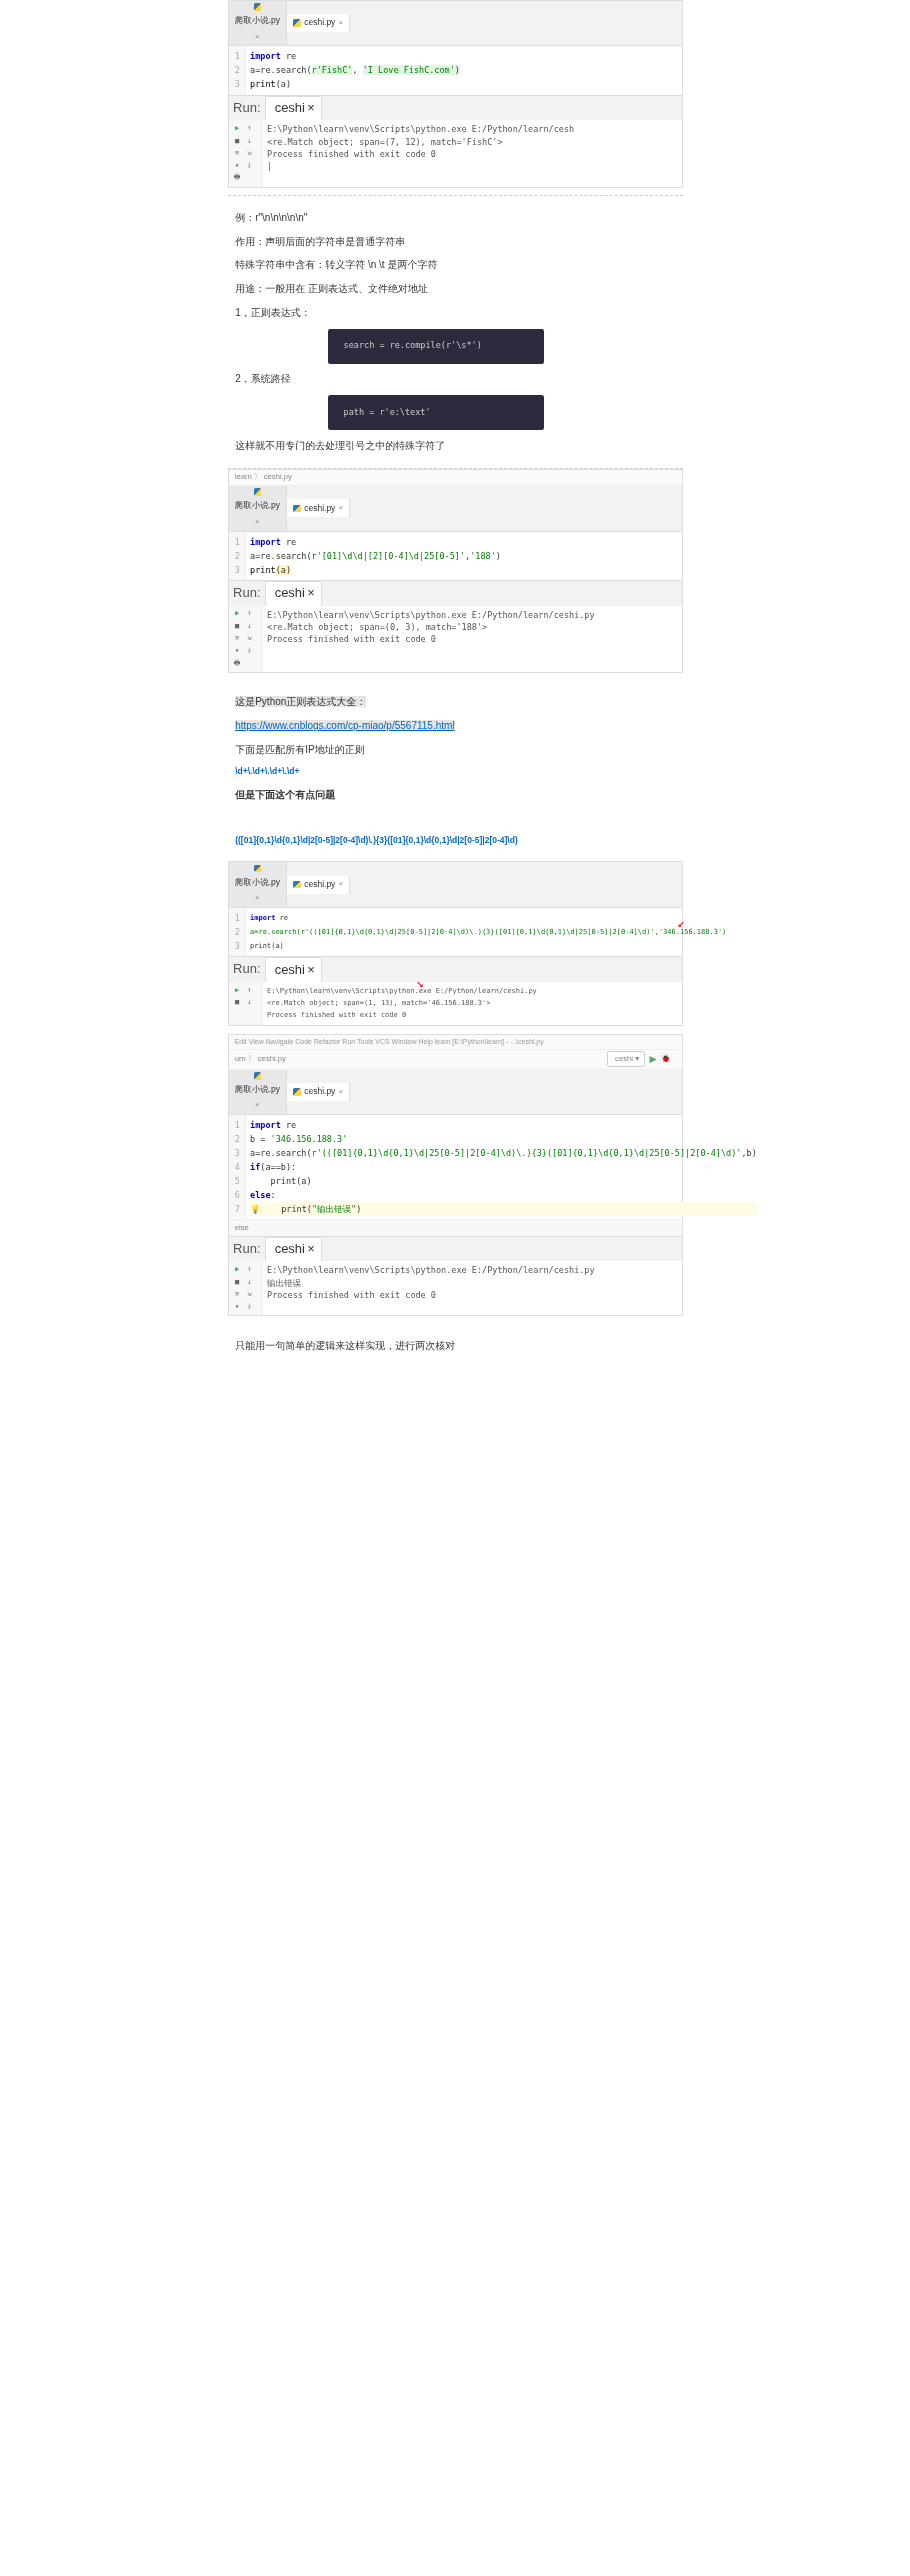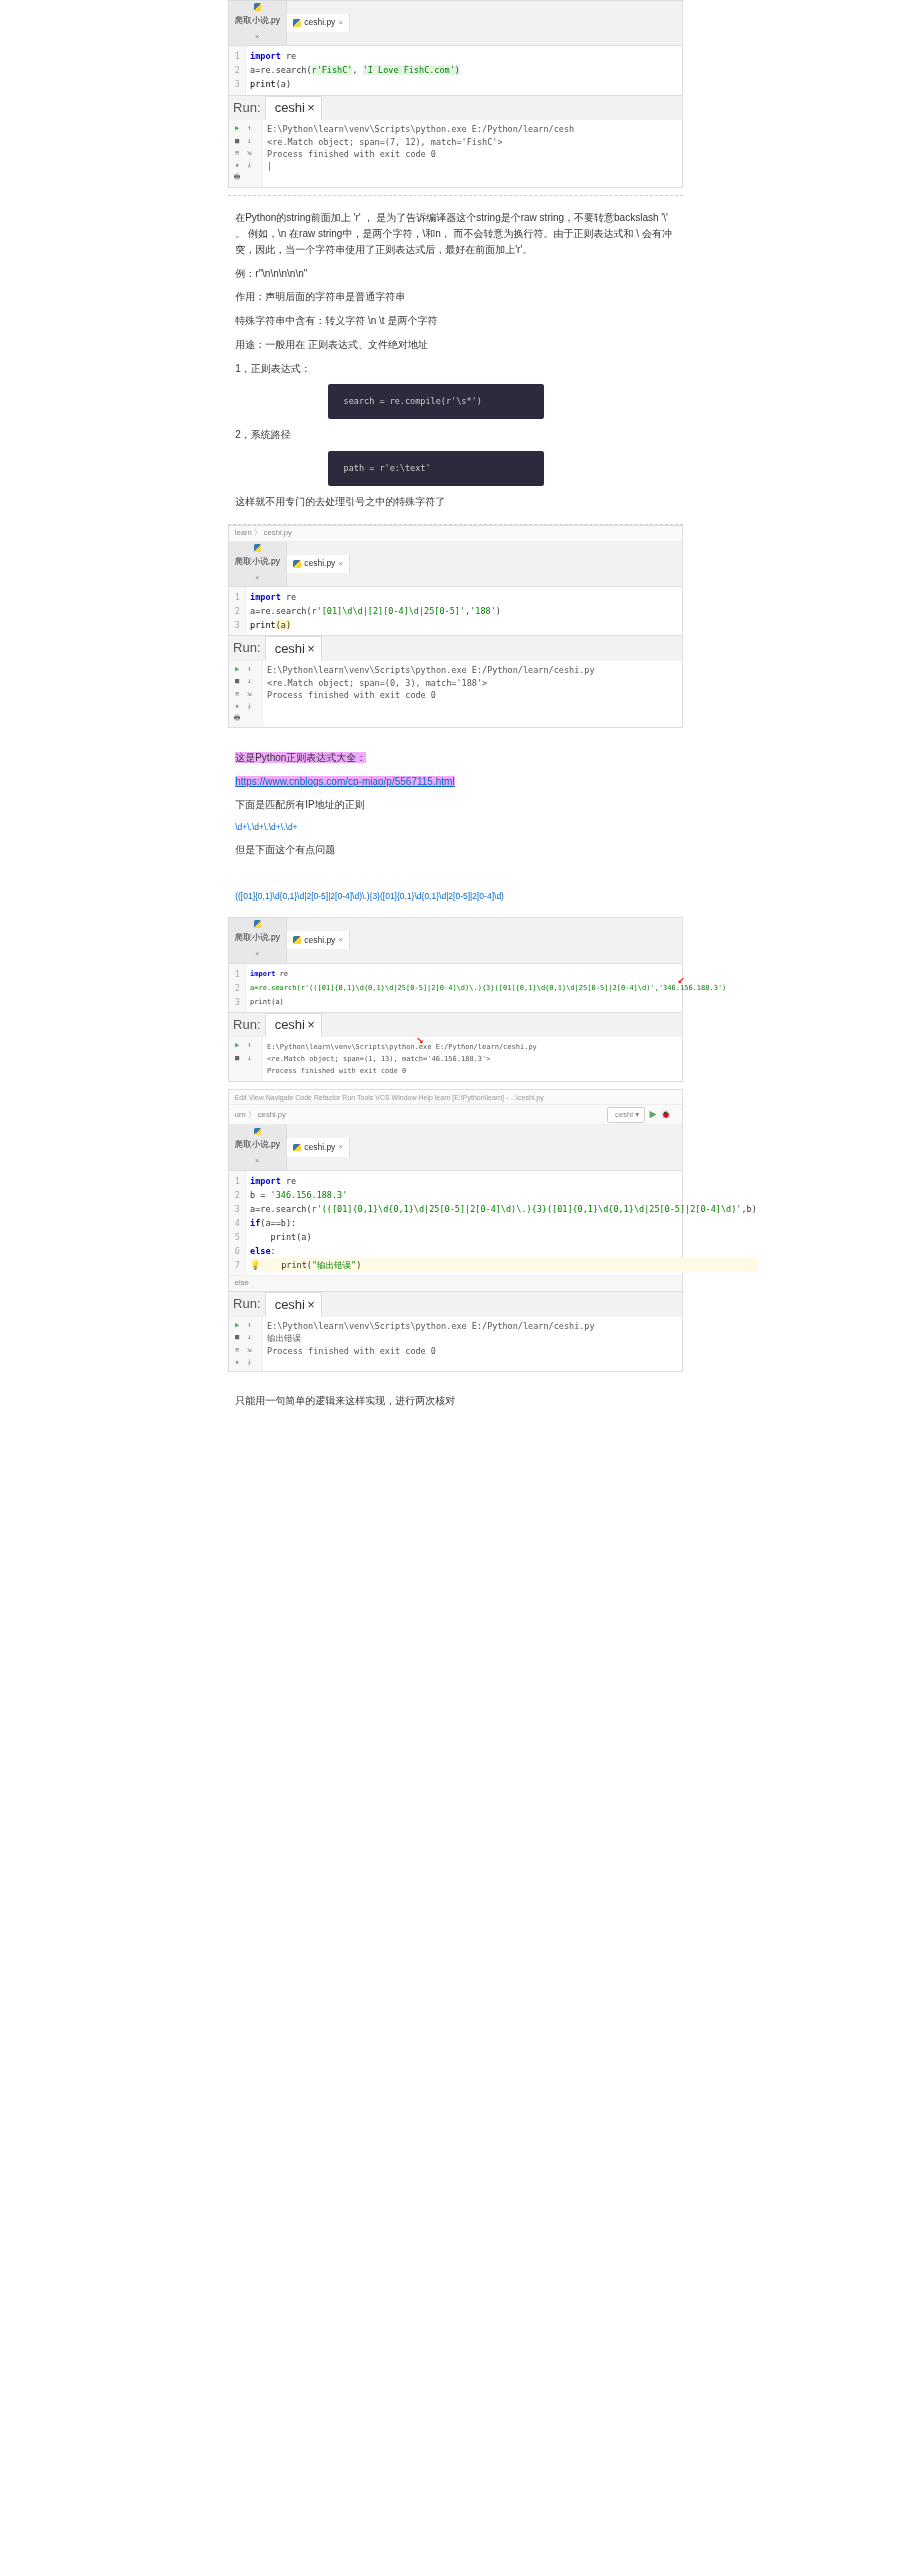--- a/index.html
+++ b/index.html
@@ -36,25 +36,25 @@
 .cg-ico { width: 10.8px; height: 10.8px; display: flex; align-items: center; justify-content: center; font-size: 7px; color: #666; }
 .play { color: #59a869; }
 .console-out { padding: 3.1px 4.6px; flex: 1; color: #555; }
 .console-out div { line-height: 12.3px; white-space: pre-wrap; }
 
 .article { padding: 6.2px 7.7px; font-size: 10px; }
 .article p { margin: 7.7px 0; }
 
 .dark-code { background: #2b2b3d; color: #ccc; font-family: Consolas, monospace; font-size: 8.5px; padding: 10.8px 15.4px; border-radius: 2.3px; margin: 6.2px 0 6.2px 93px; width: 216px; }
 
-.hl-mark { background: #f0abfc; }
+.hl-mark { background: #e5e5e5; }
 a.link { color: #0066cc; text-decoration: underline; }
 
 .regex-blue { color: #0066cc; font-size: 8.5px; word-break: break-all; }
-.bold { font-weight: normal; }
+.bold { font-weight: bold; }
 
 .wide-ide { font-size: 7.7px; }
 .wide-ide .code-lines { font-size: 7px; }
 .wide-ide .console-out { font-size: 7px; }
 .arrow-red { color: red; font-size: 12.3px; }
 
 .breadcrumb { font-size: 7.7px; color: #888; padding: 1.5px 6.2px; background: #fafafa; border-bottom: 0.8px solid #eee; }
 .toolbar-right { display: flex; align-items: center; gap: 4.6px; margin-left: auto; padding-right: 4.6px; }
 .run-config { background: #fff; border: 0.8px solid #ccc; padding: 0.8px 4.6px; border-radius: 2.3px; font-size: 7.7px; display:flex; align-items:center; gap:2.3px; }
 .green-play-btn { color: #59a869; font-size: 9.3px; }
@@ -127,21 +127,20 @@
       <div>&lt;re.Match object; span=(7, 12), match='FishC'&gt;</div>
       <div></div>
       <div style="color:#555">Process finished with exit code 0</div>
       <div>|</div>
     </div>
   </div>
 </div>
 
 
 <div class="article" style="border-top:0.8px dashed #ccc;border-bottom:0.8px dashed #ccc">
-  <p>在Python的string前面加上 'r' ， 是为了告诉编译器这个string是个raw string，不要转意backslash '\' 。 例如，\n 在raw string中，是两个字符，\和n， 而不会转意为换行符。由于正则表达式和 \ 会有冲突，因此，当一个字符串使用了正则表达式后，最好在前面加上'r'。</p>
   <p>例：r"\n\n\n\n\n"</p>
   <p>作用：声明后面的字符串是普通字符串</p>
   <p>特殊字符串中含有：转义字符 \n \t 是两个字符</p>
   <p>用途：一般用在 正则表达式、文件绝对地址</p>
   <p>1，正则表达式：</p>
   <div class="dark-code">search = re.compile(r'\s*')</div>
   <p>2，系统路径</p>
   <div class="dark-code">path = r'e:\text'</div>
   <p>这样就不用专门的去处理引号之中的特殊字符了</p>
 </div>

